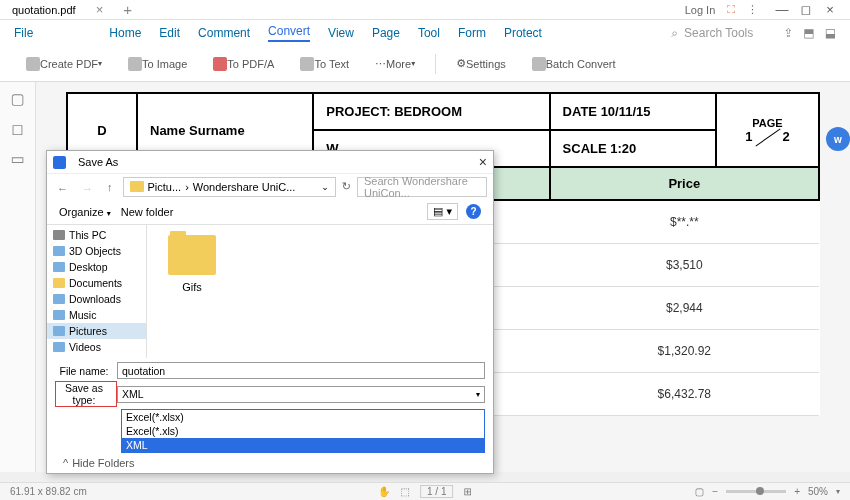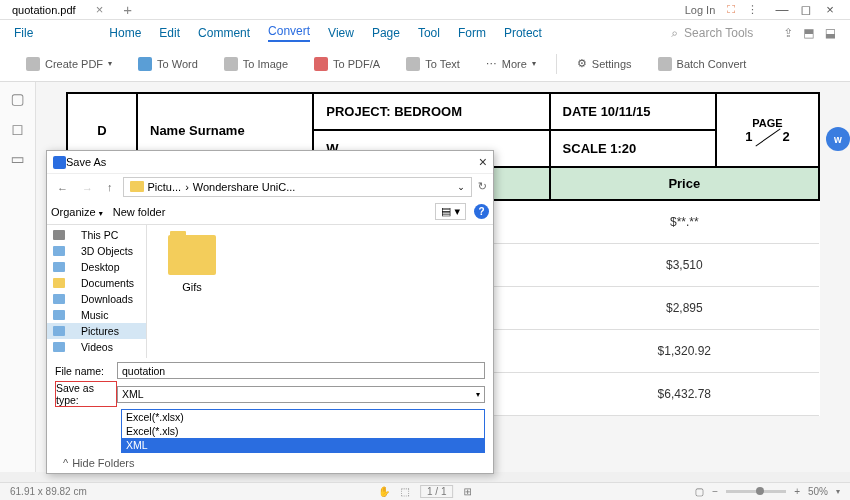--- a/index.html
+++ b/index.html
@@ -17,21 +17,21 @@
 
 
 .menubar { height: 26px; background: #fff; display: flex; align-items: center; padding: 0 14px; gap: 18px; font-size: 12px; }
 .menubar .menuitem { color: #0369a1; }
 .menubar .active { color: #2a6de0; border-bottom: 2px solid #2a6de0; padding-bottom: 2px; }
 .menubar .search { margin-left: auto; display: flex; align-items: center; color: #999; gap: 6px; }
 .menubar .right-icons { display: flex; gap: 10px; color: #888; margin-left: 12px; }
 
 
 .toolbar { height: 36px; background: #fff; border-bottom: 1px solid #ddd; display: flex; align-items: center; padding: 0 20px; gap: 14px; font-size: 11px; }
-.tool-btn { display: flex; align-items: center; gap: 5px; color: #555; padding: 4px 6px; }
+.tool-btn { display: flex; align-items: center; color: #555; padding: 4px 6px; }
 .tool-btn.highlight { border: 1px solid #de3a3a; border-radius: 2px; padding: 3px 7px; }
 .tool-icon { width: 14px; height: 14px; display: inline-block; background: #bbb; border-radius: 2px; }
 .tool-icon.green { background: #4a9; }
 .tool-icon.blue { background: #5a9ed6; }
 .tool-icon.red { background: #d66; }
 .tool-icon.orange { background: #e8a14d; }
 
 
 .workspace { display: flex; height: calc(100% - 92px - 18px); }
 .sidebar-left { width: 36px; background: #fafafa; border-right: 1px solid #e0e0e0; display: flex; flex-direction: column; align-items: center; padding-top: 8px; gap: 12px; }
@@ -48,46 +48,46 @@
 .sub-head td { padding: 8px 12px; }
 .data-row td { text-align: center; border: none; border-bottom: 1px solid #ddd; padding: 14px 12px; font-size: 12px; color: #333; background: #fff; }
 .data-row td:first-child { text-align: right; padding-right: 20px; }
 
 
 .float-badge { position: absolute; right: 0; top: 45px; width: 24px; height: 24px; background: #3a7de0; border-radius: 50%; color: #fff; font-size: 10px; display: flex; align-items: center; justify-content: center; font-weight: bold; }
 
 
 .dialog { position: absolute; left: 46px; top: 150px; width: 448px; height: 324px; background: #fff; border: 1px solid #aaa; box-shadow: 2px 2px 8px rgba(0,0,0,0.25); display: flex; flex-direction: column; font-size: 11px; }
 .dialog-title { height: 22px; display: flex; align-items: center; padding: 0 6px; justify-content: space-between; background: #fff; }
-.dialog-title .left { display: flex; align-items: center; gap: 0; }
+.dialog-title .left { display: flex; align-items: center; gap: 12px; }
 .dialog-close { font-size: 14px; color: #333; }
 .dialog-nav { height: 26px; display: flex; align-items: center; padding: 0 6px; gap: 6px; border-top: 1px solid #eee; }
 .dialog-nav .arrow { color: #666; padding: 0 4px; }
 .crumb-box { display: flex; align-items: center; border: 1px solid #ccc; padding: 0 6px; height: 20px; flex: 1; gap: 4px; }
 .folder-icon { width: 14px; height: 11px; background: #f3cd5b; border-radius: 1px; display: inline-block; }
 .search-box { border: 1px solid #ccc; padding: 0 6px; height: 20px; display: flex; align-items: center; color: #999; gap: 5px; width: 130px; }
-.dialog-tools { height: 26px; display: flex; align-items: center; padding: 0 4px; gap: 10px; border-bottom: 1px solid #e0e0e0; }
+.dialog-tools { height: 26px; display: flex; align-items: center; padding: 0 12px; gap: 10px; border-bottom: 1px solid #e0e0e0; }
 .dialog-tools .right { margin-left: auto; display: flex; align-items: center; gap: 8px; }
 .help-icon { width: 15px; height: 15px; border-radius: 50%; background: #2a6de0; color: #fff; font-size: 10px; display: flex; align-items: center; justify-content: center; font-weight: bold; }
 
 .dialog-body { display: flex; flex: 1; overflow: hidden; }
 .tree { width: 100px; border-right: 1px solid #e0e0e0; padding: 2px 0; overflow-y: auto; }
-.tree-item { padding: 2px 6px; display: flex; align-items: center; gap: 16px; white-space: nowrap; font-size: 10.5px; }
+.tree-item { padding: 2px 6px; display: flex; align-items: center; gap: 4px; white-space: nowrap; font-size: 10.5px; }
 .tree-item.selected { background: #d4e6f4; }
 .tree-icon { width: 12px; height: 10px; background: #7ab0e0; display: inline-block; border-radius: 1px; }
 .tree-icon.monitor { background: #888; }
 .tree-icon.folder { background: #f3cd5b; }
 .files-area { flex: 1; padding: 10px; }
 .file-item { width: 70px; text-align: center; }
 .file-thumb { width: 48px; height: 40px; background: #f3cd5b; margin: 0 auto 6px; border-radius: 2px; position: relative; }
 .file-thumb:before { content: ''; position: absolute; top: -4px; left: 2px; width: 16px; height: 4px; background: #f3cd5b; border-radius: 1px 1px 0 0; }
 
 .dialog-bottom { padding: 4px 8px; }
 .field-row { display: flex; align-items: center; margin-bottom: 2px; }
-.field-label { width: 62px; text-align: left; font-size: 10.5px; padding-right: 4px; }
+.field-label { width: 62px; text-align: center; font-size: 10.5px; padding-right: 4px; }
 .field-label.highlight { border: 1px solid #de3a3a; }
 .field-input { flex: 1; border: 1px solid #999; height: 17px; padding: 0 4px; font-size: 10.5px; background: #fff; }
 .dropdown-list { margin-left: 66px; border: 1px solid #2a6de0; background: #fff; font-size: 10.5px; }
 .dropdown-list div { padding: 1px 4px; }
 .dropdown-list .sel { background: #2a6de0; color: #fff; }
 .dialog-footer { display: flex; align-items: center; padding: 4px 8px 0; }
 .dialog-footer .left { display: flex; align-items: center; gap: 4px; color: #555; }
 
 
 .statusbar { position: absolute; bottom: 0; left: 0; right: 0; height: 18px; background: #f5f5f5; border-top: 1px solid #ddd; display: flex; align-items: center; padding: 0 10px; font-size: 10px; color: #777; }
@@ -138,24 +138,20 @@
     <span>⬒</span>
     <span>⬓</span>
   </div>
 </div>
 
 <div class="toolbar">
   <div class="tool-btn">
       <span class="tool-icon"></span>
       <span>Create PDF</span>
       <span style="font-size:8px">▾</span>
-    </div>
-  <div class="tool-btn">
-      <span class="tool-icon blue"></span>
-      <span>To Word</span>
     </div>
   <div class="tool-btn">
       <span class="tool-icon"></span>
       <span>To Image</span>
     </div>
   <div class="tool-btn">
       <span class="tool-icon red"></span>
       <span>To PDF/A</span>
     </div>
   <div class="tool-btn">
@@ -213,21 +209,21 @@
             <td colspan="2">$**.**</td>
           </tr>
       <tr class="data-row">
             <td colspan="3">43.5</td>
             <td>1</td>
             <td colspan="2">$3,510</td>
           </tr>
       <tr class="data-row">
             <td colspan="3">*28</td>
             <td>2</td>
-            <td colspan="2">$2,895</td>
+            <td colspan="2">$2,944</td>
           </tr>
       <tr class="data-row">
             <td colspan="3">*40</td>
             <td>1</td>
             <td colspan="2">$1,320.92</td>
           </tr>
       <tr class="data-row">
             <td colspan="3">*76</td>
             <td>1</td>
             <td colspan="2">$6,432.78</td>
@@ -250,20 +246,23 @@
     <span class="arrow" style="color:#ccc">→</span>
     <span class="arrow">↑</span>
     <div class="crumb-box">
       <span class="folder-icon"></span>
       <span>Pictu...</span>
       <span>›</span>
       <span>Wondershare UniC...</span>
       <span style="margin-left:auto;font-size:9px">⌄</span>
     </div>
     <span style="color:#666">↻</span>
+    <div class="search-box">
+      <span>Search Wondershare UniCon...</span>
+    </div>
   </div>
   <div class="dialog-tools">
     <span><span>Organize</span> <span style="font-size:8px">▾</span></span>
     <span>New folder</span>
     <div class="right">
       <span style="border:1px solid #ccc;padding:1px 5px">▤ ▾</span>
       <span class="help-icon">?</span>
     </div>
   </div>
   <div class="dialog-body">

